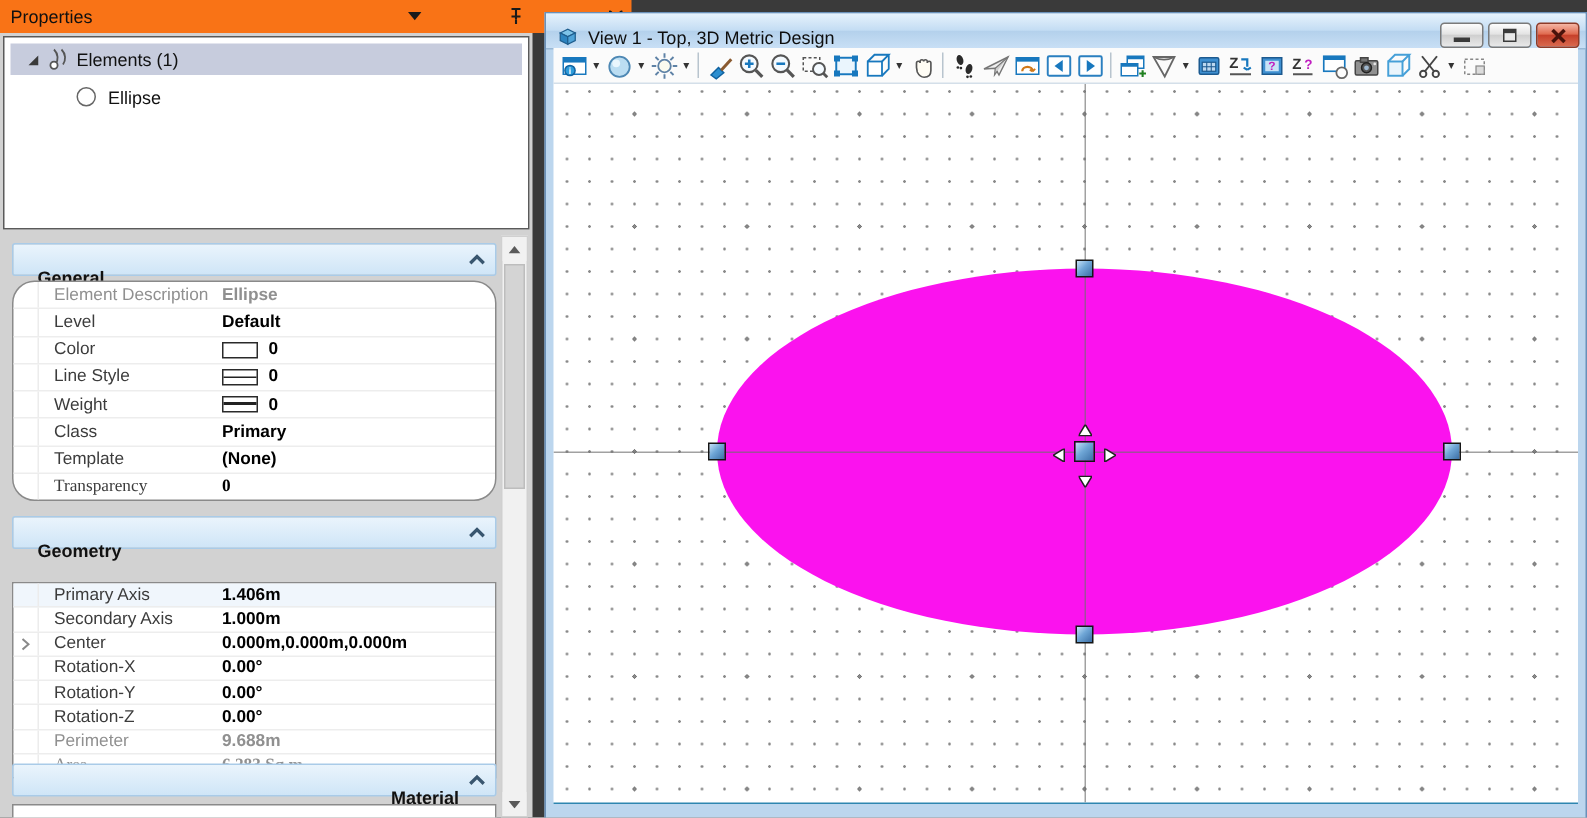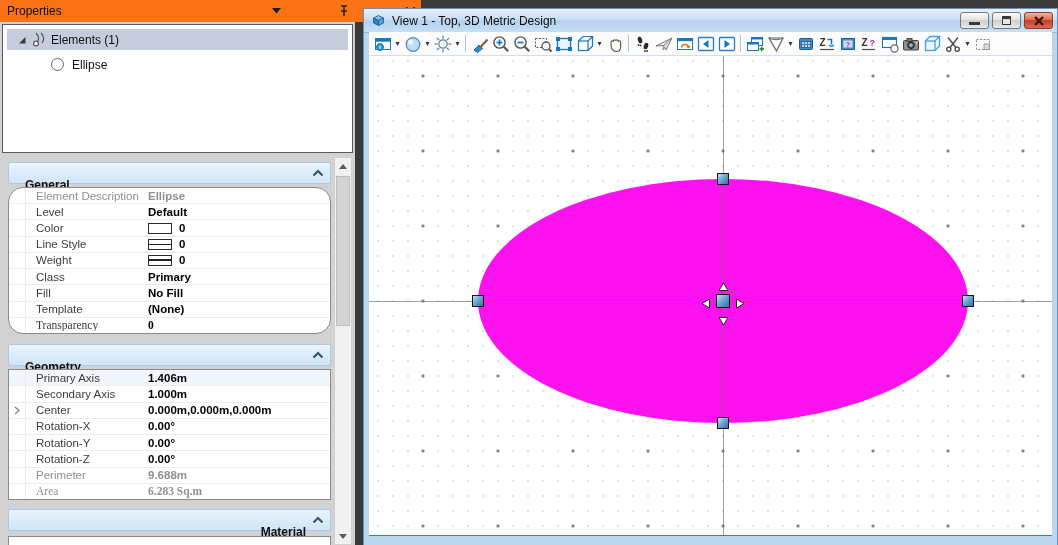--- a/index.html
+++ b/index.html
@@ -41,21 +41,21 @@
   
   .pscroll{position:absolute;left:334px;top:157px;width:18px;height:388px;background:#F1F1F1;border:1px solid #D0D0D0;box-sizing:border-box;}
   .pscroll .btn{position:absolute;left:0;width:16px;height:16px;display:flex;align-items:center;justify-content:center;background:#F1F1F1;}
   .pscroll .btn.up{top:0;}
   .pscroll .btn.dn{bottom:0;}
   .pscroll .thumb{position:absolute;left:1px;top:18px;width:14px;height:150px;background:#D4D4D4;border:1px solid #BDBDBD;box-sizing:border-box;}
   
   #vwin{position:absolute;left:363px;top:8px;width:693px;height:537px;background:#BCD6EE;border:1px solid #6A90B8;}
   .vw-titlebar{position:absolute;left:0;top:0;right:0;height:23px;
       background:linear-gradient(#E6F2FC,#C4DDF4 48%,#B4D1EC 52%,#C8DFF5);
-      display:flex;align-items:center;border-bottom:1px solid #98B8D6;}
+      display:flex;align-items:flex-end;border-bottom:1px solid #98B8D6;}
   .vw-icon{margin:0 6px 0 7px;display:flex;}
   .vw-title{flex:1;color:#0E0E0E;}
   .wbtns{display:flex;gap:3px;padding-right:4px;}
   .wbtn{width:29px;height:17px;border-radius:3px;border:1px solid #7A7A7A;box-sizing:border-box;
       background:linear-gradient(#FDFDFD,#E3E3E3 45%,#CFCFCF 50%,#E9E9E9);display:flex;align-items:center;justify-content:center;}
   .wbtn.close{background:linear-gradient(#F4B5A4,#E06A4F 45%,#C6402A 50%,#D96A4F);border-color:#8E3B28;}
   .vw-toolbar{position:absolute;left:5px;top:23px;width:683px;height:24px;background:#FBFBFB;
       border-bottom:1px solid #D4DFE9;display:flex;align-items:center;padding-left:3px;box-sizing:border-box;}
   .tbtn{width:21px;height:22px;display:flex;align-items:center;justify-content:center;border-radius:2px;}
   .dd{width:9px;font-size:8px;color:#333;display:flex;justify-content:center;align-items:center;height:22px;}
@@ -180,27 +180,20 @@
       </div>
       <div class="prow">
         <span class="gut"></span>
         <span class="plabel">Class</span>
         <span class="pval">
           <span>Primary</span>
         </span>
       </div>
       <div class="prow">
         <span class="gut"></span>
-        <span class="plabel">Fill</span>
-        <span class="pval">
-          <span>No Fill</span>
-        </span>
-      </div>
-      <div class="prow">
-        <span class="gut"></span>
         <span class="plabel">Template</span>
         <span class="pval">
           <span>(None)</span>
         </span>
       </div>
       <div class="prow">
         <span class="gut"></span>
         <span class="plabel">Transparency</span>
         <span class="pval">
           <span>0</span>
@@ -209,21 +202,21 @@
     </div>
 
   <div class="sec-hdr" style="top:344px;">
     <span class="sec-title">Geometry</span>
     <span class="sec-chev">
       <svg width="12" height="8">
           <polyline points="1.5,6.5 6,2 10.5,6.5" fill="none" stroke="#39566F" stroke-width="2.2"></polyline>
         </svg>
       </span>
   </div>
-  <div class="prop-box" id="box-geometry" style="top:369px;height:131px;">
+  <div class="prop-box" id="box-geometry" style="top:388px;height:131px;">
       <div class="prow tint">
         <span class="gut"></span>
         <span class="plabel">Primary Axis</span>
         <span class="pval">
           <span>1.406m</span>
         </span>
       </div>
       <div class="prow">
         <span class="gut"></span>
         <span class="plabel">Secondary Axis</span>

